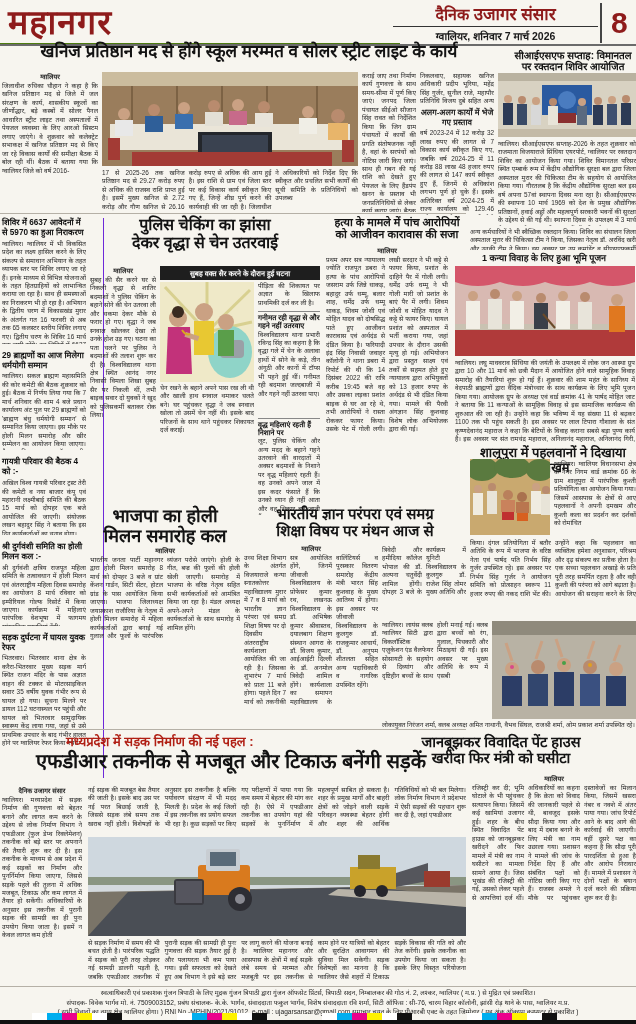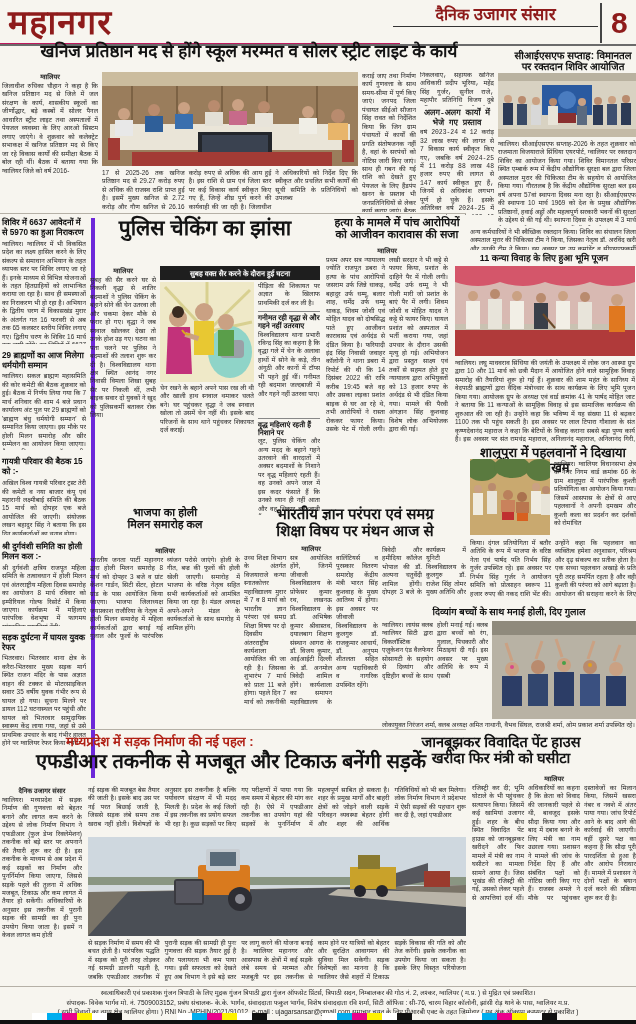--- a/index.html
+++ b/index.html
@@ -1,21 +1,21 @@
 <!DOCTYPE html>
 <html><head>
 <meta charset="utf-8">
 <style>
   html,body{margin:0;padding:0;}
   .page{position:relative;width:636px;height:1024px;background:#f7f5ef;overflow:hidden;
         font-family:"Liberation Sans","DejaVu Sans",sans-serif;color:#222;}
   .abs{position:absolute;}
   
   .masthead{font-size:34px;font-weight:700;color:#8e1b1b;letter-spacing:1px;line-height:1;}
-  .mast-wrap{border-bottom:2px solid #be185d;width:392px;padding:3px 0 4px 8px;}
+  .mast-wrap{border-bottom:2px solid #4d7c0f;width:392px;padding:3px 0 4px 8px;}
   .paper-block{width:205px;text-align:center;border-bottom:1px solid #333;padding-bottom:1px;}
   .paper-name{font-size:17px;font-weight:700;color:#8e1b1b;line-height:1.1;}
   .paper-prefix{font-size:16px;font-weight:700;color:#8e1b1b;}
   .dateline{font-size:10.5px;font-weight:700;color:#1a1a1a;padding-top:2px;text-align:center;width:205px;}
   .pageno{font-size:30px;font-weight:700;color:#8e1b1b;border-left:2px solid #444;padding:2px 0 2px 9px;line-height:1.2;}
   .header-rule{border-top:2px solid #6b6b6b;width:636px;}
   
   .h-top{font-size:17px;font-weight:700;color:#131313;text-align:center;line-height:1.15;}
   .byline{font-size:6.5px;font-weight:700;text-align:center;color:#222;margin-bottom:1px;}
   .body-t{font-size:6.4px;line-height:1.32;text-align:justify;color:#2b2b2b;overflow:hidden;}
@@ -43,20 +43,21 @@
 
   <div class="abs" style="left:0;top:0;width:636px;height:44px;">
     <div class="abs mast-wrap" style="left:0;top:2px;">
       <span class="masthead">महानगर</span>
     </div>
     <div class="abs" style="left:393px;top:3px;">
       <div class="paper-block">
         <span class="paper-prefix">दैनिक</span>
         <span class="paper-name">उजागर संसार</span>
       </div>
+      <div class="dateline">ग्वालियर, शनिवार 7 मार्च 2026</div>
     </div>
     <div class="abs pageno" style="left:600px;top:3px;">8</div>
   </div>
   <div class="abs header-rule" style="left:0;top:44px;"></div>
 
   <div class="abs h-top" style="left:2px;top:42px;width:494px;">खनिज प्रतिष्ठान मद से होंगे स्कूल मरम्मत व सोलर स्ट्रीट लाइट के कार्य</div>
   <div class="abs" style="left:2px;top:72px;width:96px;height:140px;">
     <div class="byline">ग्वालियर</div>
     <div class="body-t" style="height:132px;">जिलाधीश रुचिका चौहान ने कहा है कि खनिज प्रतिष्ठान मद से जिले में जल संरक्षण के कार्य, शासकीय स्कूलों का जीर्णोद्धार, बड़े कस्बों में सोलर पैनल आधारित स्ट्रीट लाइट तथा अस्पतालों में पेयजल व्यवस्था के लिए आरओ सिस्टम लगाए जाएंगे। वे शुक्रवार को कलेक्ट्रेट सभाकक्ष में खनिज प्रतिष्ठान मद से किए जा रहे विकास कार्यों की समीक्षा बैठक में बोल रही थीं। बैठक में बताया गया कि ग्वालियर जिले को वर्ष 2016-</div>
   </div>
@@ -97,21 +98,21 @@
           <rect x="6" y="66" width="12" height="22"></rect>
           <rect x="240" y="68" width="12" height="22"></rect>
           <rect x="30" y="80" width="200" height="14"></rect>
         </g>
     </svg>
   </div>
   <div class="abs body-t cols3" style="left:102px;top:169px;width:256px;height:44px;">
     <span>17 से 2025-26 तक खनिज प्रतिष्ठान मद से 29.27 करोड़ रुपए से अधिक की राजस्व राशि प्राप्त हुई है। इसमें मुख्य खनिज से 2.72 करोड़ और गौण खनिज से</span> <span>26.16 करोड़ रुपए से अधिक की आय हुई है। इस राशि से ग्राम एवं जिला स्तर पर कई विकास कार्य स्वीकृत किए गए हैं, जिन्हें शीघ्र पूर्ण करने की कार्यवाही की जा रही</span> <span>है। जिलाधीश ने अधिकारियों को निर्देश दिए कि स्वीकृत और प्रचलित सभी कार्यों की सूची समिति के प्रतिनिधियों को उपलब्ध</span>
   </div>
   <div class="abs body-t" style="left:362px;top:72px;width:54px;height:140px;">कराई जाए तथा निर्माण कार्य गुणवत्ता के साथ समय-सीमा में पूर्ण किए जाएं। जनपद जिला पंचायत सीईओ सौजान सिंह रावत को निर्देशित किया कि जिन ग्राम पंचायतों में कार्यों की प्रगति संतोषजनक नहीं है, वहां के सरपंचों को नोटिस जारी किए जाएं। साथ ही गबन की गई राशि को देखते हुए पेयजल के लिए हैंडपंप खनन के प्रस्ताव भी जनप्रतिनिधियों से लेकर कार्य कराए जाएं। बैठक में जिला पंचायत अध्यक्ष दुर्गेश जाटव, विधायक मोहन सिंह राठौर, डॉ. सतीश</div>
-  <div class="abs" style="left:420px;top:72px;width:74px;height:142px;font-family:Liberation Mono, monospace;">
+  <div class="abs" style="left:420px;top:72px;width:74px;height:142px;">
     <div class="body-t" style="height:34px;">निकलवाए, सहायक खनिज अधिकारी प्रदीप भूरिया, महेंद्र सिंह गुर्जर, सुनील राजे, महापौर प्रतिनिधि विजय दुबे सहित अन्य अधिकारी मौजूद रहे।</div>
     <div style="font-size:8px;font-weight:700;text-align:center;line-height:1.2;padding:2px 0;">अलग-अलग कार्यों में भेजे गए प्रस्ताव</div>
     <div class="body-t" style="height:86px;">वर्ष 2023-24 में 12 करोड़ 32 लाख रुपए की लागत से 7 विकास कार्य स्वीकृत किए गए, जबकि वर्ष 2024-25 में 11 करोड़ 88 लाख 48 हजार रुपए की लागत से 147 कार्य स्वीकृत हुए हैं, जिनमें से अधिकांश लगभग पूर्ण हो चुके हैं। इसके अतिरिक्त वर्ष 2024-25 में राज्य कार्यालय को 129.46 करोड़ रुपए के प्रस्ताव भी भेजे गए हैं।</div>
   </div>
 
   <div class="abs h-mid" style="left:504px;top:50px;width:138px;font-size:10px;">
     <div>सीआईएसएफ सप्ताह: विमानतल</div>
       <div>पर रक्तदान शिविर आयोजित</div>
   </div>
   <div class="abs" style="left:498px;top:73px;width:138px;height:64px;">
@@ -140,45 +141,46 @@
           <rect x="123" y="30" width="10" height="22" fill="#2c3a55"></rect>
       </g>
       <rect y="56" width="138" height="8" fill="#c4baa6"></rect>
     </svg>
   </div>
   <div class="abs body-t" style="left:498px;top:140px;width:138px;height:86px;">ग्वालियर। सीआईएसएफ सप्ताह-2026 के तहत शुक्रवार को राजमाता विजयाराजे सिंधिया एयरपोर्ट, ग्वालियर पर रक्तदान शिविर का आयोजन किया गया। शिविर विमानतल परिसर स्थित एम्बार्क रूम में केंद्रीय औद्योगिक सुरक्षा बल द्वारा जिला अस्पताल मुरार की चिकित्सा टीम के सहयोग से आयोजित किया गया। गौरतलब है कि केंद्रीय औद्योगिक सुरक्षा बल इस वर्ष अपना 57वां स्थापना दिवस मना रहा है। सीआईएसएफ की स्थापना 10 मार्च 1969 को देश के प्रमुख औद्योगिक प्रतिष्ठानों, हवाई अड्डों और महत्वपूर्ण सरकारी भवनों की सुरक्षा के उद्देश्य से की गई थी। स्थापना दिवस के उपलक्ष्य में 3 मार्च से 10 मार्च तक सभी इकाइयों में सीआईएसएफ सप्ताह विभिन्न सामाजिक और जनकल्याणकारी गतिविधियों के साथ मनाया जा रहा है। शुक्रवार को आयोजित रक्तदान शिविर में सीआईएसएफ के 18 कर्मियों सहित एयरपोर्ट के</div>
   <div class="abs body-t" style="left:470px;top:228px;width:166px;height:22px;">अन्य कर्मचारियों ने भी स्वैच्छिक रक्तदान किया। शिविर का संचालन जिला अस्पताल मुरार की चिकित्सा टीम ने किया, जिसका नेतृत्व डॉ. अरविंद खरी और उनकी टीम ने किया। इस अवसर पर उप कमांडेंट व सीएसएफकर्मी अरविंद शर्मा भी मौजूद रहे।</div>
 
   <div class="abs hairline-h" style="left:0;top:213px;width:466px;"></div>
 
-  <div class="abs" style="left:2px;top:218px;width:84px;height:560px;border-right:4px solid #6d28d9;padding-right:5px;">
+  <div class="abs" style="left:2px;top:218px;width:84px;height:560px;border-right:1px solid #6d28d9;padding-right:17px;">
     <div class="rail-item">
       <div class="rail-head">शिविर में 6637 आवेदनों में से 5970 का हुआ निराकरण</div>
       <div class="body-t" style="height:104px;">ग्वालियर। ग्वालियर में भी विकसित प्रदेश का लक्ष्य हासिल करने के लिए संकल्प से समाधान अभियान के तहत व्यापक स्तर पर शिविर लगाए जा रहे हैं। इनके माध्यम से विभिन्न योजनाओं के तहत हितग्राहियों को लाभान्वित कराया जा रहा है। साथ ही समस्याओं का निराकरण भी हो रहा है। अभियान के द्वितीय चरण में विकासखंड मुरार के अंतर्गत गत 16 फरवरी से अब तक 65 कलस्टर स्तरीय शिविर लगाए गए। द्वितीय चरण के शिविर 16 मार्च तक जारी रहेंगे। इन शिविरों में 6637 आवेदन प्राप्त हुए। इनमें से 5970 आवेदनों का निराकरण किया जा रहा है।</div>
     </div>
     <div class="rail-item">
       <div class="rail-head">29 ब्राह्मणों का आज मिलेगा धर्मयोगी सम्मान</div>
       <div class="body-t" style="height:78px;">ग्वालियर। सकल ब्राह्मण महासमिति की कोर कमेटी की बैठक शुक्रवार को हुई। बैठक में निर्णय लिया गया कि 7 मार्च शनिवार की शाम 4 बजे प्रधान कार्यालय अंट पुल पर 29 ब्राह्मणों को 'ब्राह्मण बंधु धर्मयोगी सम्मान' से सम्मानित किया जाएगा। इस मौके पर होली मिलन समारोह और खीर सम्मेलन का आयोजन किया जाएगा। बैठक की अध्यक्षता डॉ. जगवीर भारद्वाज ने की।</div>
     </div>
     <div class="rail-item">
-      <div class="rail-head">गायत्री परिवार की बैठक 15 को :-</div>
+      <div class="rail-head">गायत्री परिवार की बैठक 4 को :-</div>
       <div class="body-t" style="height:56px;">अखिल विश्व गायत्री परिवार ट्रस्ट तेरी की कमेटी व नया बाजार कंपू एवं महारानी लक्ष्मीबाई समिति की बैठक 15 मार्च को दोपहर एक बजे आयोजित की जाएगी। संयोजक लखन बहादुर सिंह ने बताया कि इस दिन कार्यकर्ताओं का चुनाव होगा।</div>
     </div>
     <div class="rail-item">
       <div class="rail-head">श्री दुर्गवंशी समिति का होली मिलन कल :-</div>
       <div class="body-t" style="height:62px;">श्री दुर्गवंशी क्षत्रिय राजपूत महिला समिति के तत्वावधान में होली मिलन एवं अंतरराष्ट्रीय महिला दिवस समारोह का आयोजन 8 मार्च रविवार को इम्पीरियल गोल्फ रिसोर्ट में किया जाएगा। कार्यक्रम में महिलाएं पारंपरिक वेशभूषा में फागमय सांस्कृतिक प्रस्तुतियां देंगी।</div>
     </div>
     <div class="rail-item">
       <div class="rail-head">सड़क दुर्घटना में घायल युवक रेफर</div>
       <div class="body-t" style="height:92px;">भितरवार। भितरवार थाना क्षेत्र के करैरा-भितरवार मुख्य सड़क मार्ग स्थित राजन मंदिर के पास अज्ञात वाहन की टक्कर से मोटरसाइकिल सवार 35 वर्षीय युवक गंभीर रूप से घायल हो गया। सूचना मिलने पर डायल 112 घटनास्थल पर पहुंची और घायल को भितरवार सामुदायिक स्वास्थ्य केंद्र लाया गया, जहां से उसे प्राथमिक उपचार के बाद गंभीर हालत होने पर ग्वालियर रेफर किया गया।</div>
     </div>
   </div>
 
-  <div class="abs h-mid" style="left:90px;top:216px;width:230px;font-size:21px;">
+  <div class="abs h-mid" style="left:90px;top:216px;width:230px;font-size:16px;">
     <div>पुलिस चेकिंग का झांसा</div>
+      <div>देकर वृद्धा से चेन उतरवाई</div>
   </div>
   <div class="abs" style="left:90px;top:266px;width:66px;height:238px;">
     <div class="byline">ग्वालियर</div>
     <div class="body-t" style="height:228px;">सुबह की सैर करने घर से निकली वृद्धा से शातिर बदमाशों ने पुलिस चेकिंग के बहाने सोने की चेन उतरवा ली और चकमा देकर मौके से फरार हो गए। वृद्धा ने जब स्नवाल खोलकर देखा तो उनके होश उड़ गए। घटना का पता चलने पर पुलिस ने बदमाशों की तलाश शुरू कर दी है। विश्वविद्यालय थाना क्षेत्र स्थित आनंद नगर निवासी विमला शिखा सुबह सैर पर निकली थीं, तभी बाइक सवार दो युवकों ने खुद को पुलिसकर्मी बताकर रोक लिया।</div>
   </div>
   <div class="abs" style="left:160px;top:266px;width:160px;height:238px;">
     <div class="strip">सुबह वक्त सैर करने के दौरान हुई घटना</div>
     <div style="display:flex;gap:4px;margin-top:2px;justify-content:flex-end;">
       <div style="width:94px;">
         <div>
@@ -217,21 +219,21 @@
 
   <div class="abs h-mid" style="left:324px;top:216px;width:146px;font-size:11px;">
     <div>हत्या के मामले में पांच आरोपियों</div>
       <div>को आजीवन कारावास की सजा</div>
   </div>
   <div class="abs" style="left:326px;top:246px;width:122px;height:258px;">
     <div class="byline">ग्वालियर</div>
     <div class="body-t cols2" style="height:248px;">प्रथम अपर सत्र न्यायालय ज्योति राजपूत डबरा ने हत्या के पांच आरोपियों जसराम उर्फ जिन्ने धाकड़, बहादुर उर्फ धम्मू, बलार शाह, धर्मेंद्र उर्फ धम्मू धाकड़, शिवम जोशी एवं मोहित यादव को दोषसिद्ध पाते हुए आजीवन कारावास एवं अर्थदंड से दंडित किया है। फरियादी इंद्र सिंह निवासी जवाहर कॉलोनी ने थाना डबरा में रिपोर्ट की थी कि 14 दिसंबर 2022 की रात्रि करीब 19:45 बजे वह और उसका लड़का प्रशांत बाइक से घर आ रहे थे, तभी आरोपियों ने रास्ता रोककर फायर किया। उसके पेट में गोली लगी। लखी सरदार ने भी कट्टे से फायर किया, प्रशांत के दाहिने पैर में गोली लगी। धर्मेंद्र उर्फ धम्मू ने भी गोली मारी जो प्रशांत के बाएं पैर में लगी। शिवम जोशी व मोहित यादव ने कट्टे से फायर किए। घायल प्रशांत को अस्पताल में भर्ती कराया गया, जहां उपचार के दौरान उसकी मृत्यु हो गई। अभियोजन द्वारा प्रस्तुत साक्ष्य एवं तर्कों से सहमत होते हुए न्यायालय द्वारा अभियुक्तों को 13 हजार रुपए के अर्थदंड से भी दंडित किया गया। मामले की पैरवी अंगज्ञान सिंह कुशवाह विशेष लोक अभियोजक द्वारा की गई।</div>
   </div>
 
-  <div class="abs h-mid" style="left:452px;top:253px;width:184px;font-size:9px;white-space:nowrap;">11 कन्या विवाह के लिए हुआ भूमि पूजन</div>
+  <div class="abs h-mid" style="left:452px;top:253px;width:184px;font-size:9px;white-space:nowrap;">1 कन्या विवाह के लिए हुआ भूमि पूजन</div>
   <div class="abs" style="left:455px;top:266px;width:180px;height:90px;">
     <svg class="photo" width="180" height="90" viewBox="0 0 180 90">
       <rect width="180" height="90" fill="#d8b9b2"></rect>
       <g fill="#d4566a">
           <path d="M0 0 h180 v16 q-22 8 -45 0 q-22 8 -45 0 q-22 8 -45 0 q-22 8 -45 0 Z"></path>
         </g>
       <rect y="62" width="180" height="28" fill="#b03a3a"></rect>
       <rect y="58" width="180" height="6" fill="#c9c2b2"></rect>
       <g>
         <circle cx="18" cy="30" r="5" fill="#caa183"></circle>
@@ -287,30 +289,29 @@
   <div class="abs h-mid" style="left:244px;top:506px;width:222px;font-size:15px;">
     <div>भारतीय ज्ञान परंपरा एवं समग्र</div>
       <div>शिक्षा विषय पर मंथन आज से</div>
   </div>
   <div class="abs" style="left:244px;top:544px;width:134px;height:184px;">
     <div class="byline">ग्वालियर</div>
     <div class="body-t cols3" style="height:176px;">उच्च शिक्षा विभाग के अंतर्गत विजयाराजे कन्या स्नातकोत्तर महाविद्यालय मुरार में 7 व 8 मार्च को भारतीय ज्ञान परंपरा एवं समग्र शिक्षा विषय पर दो दिवसीय अंतरराष्ट्रीय कार्यशाला आयोजित की जा रही है। जिसका शुभारंभ 7 मार्च को प्रातः 11 बजे होगा। पहले दिन 7 मार्च को तकनीकी सत्र आयोजित होंगे, जिनमें जीवाजी विश्वविद्यालय के प्रोफेसर कुमार रथ, लखनऊ विश्वविद्यालय के डॉ. अभिषेक कुमार श्रीवास्तव, दयालबाग शिक्षण संस्थान आगरा के डॉ. विजय कुमार, आईआईटी दिल्ली के डॉ. अनमोल त्रिवेदी शामिल होंगे। कार्यशाला का समापन महाविद्यालय के वालिंटियर्स व पुरस्कार वितरण समारोह केंद्रीय मंत्री भारत सिंह कुशवाह के मुख्य आतिथ्य में होगा। इस अवसर पर जीवाजी विश्वविद्यालय के कुलगुरु डॉ. राजकुमार आचार्य, डॉ. अनुपम शीतलता सहित अन्य पदाधिकारी व नागरिक उपस्थित रहेंगे।</div>
   </div>
   <div class="abs body-t cols2" style="left:382px;top:546px;width:84px;height:58px;">त्रिवेदी और हमीदिया कॉलेज भोपाल की डॉ. अल्पना चतुर्वेदी शामिल होंगी। दोपहर 3 बजे के कार्यक्रम में यूनिटी विश्वविद्यालय के कुलगुरु डॉ. राजेश सिंह तोमर मुख्य अतिथि और महाराजा छत्रसाल विश्वविद्यालय छतरपुर के कुलगुरु डॉ. शुभम कुशवाह विशिष्ट अतिथि होंगे।</div>
 
-  <div class="abs h-mid" style="left:90px;top:506px;width:150px;font-size:11px;">
+  <div class="abs h-mid" style="left:90px;top:506px;width:150px;font-size:18px;">
     <div>भाजपा का होली</div>
       <div>मिलन समारोह कल</div>
   </div>
   <div class="abs" style="left:90px;top:546px;width:150px;height:182px;">
     <div class="byline">ग्वालियर</div>
     <div class="body-t cols2" style="height:174px;">भारतीय जनता पार्टी महानगर द्वारा होली मिलन समारोह 8 मार्च को दोपहर 3 बजे व ग्रांट केंशन गार्डन, सिटी सेंटर, होटल ग्रांड के पास आयोजित किया जाएगा। भाजपा जिलाध्यक्ष जयप्रकाश राजौरिया के नेतृत्व में होली मिलन समारोह में महिला कार्यकर्ताओं द्वारा बनाई गई गुलाल और फूलों के पारंपरिक व्यंजन परोसे जाएंगे। होली के गीत, बज्र की फूलों की होली खेली जाएगी। समारोह में भाजपा के वरिष्ठ नेतृत्व सहित सभी कार्यकर्ताओं को आमंत्रित किया जा रहा है। मंडल अध्यक्ष अपने-अपने मंडल के कार्यकर्ताओं के साथ समारोह में शामिल होंगे।</div>
   </div>
 
-  <div class="abs h-mid" style="left:382px;top:607px;width:254px;font-size:9.5px;">दिव्यांग बच्चों के साथ मनाई होली, दिए गुलाल</div>
   <div class="abs body-t cols2" style="left:382px;top:621px;width:106px;height:98px;">ग्वालियर। लायंस क्लब ग्वालियर सिटी द्वारा विकलॉस्टिक एजुकेशन एंड वैलफेयर सोसायटी के सहयोग से दिव्यांग और दृष्टिहीन बच्चों के साथ होली मनाई गई। क्लब द्वारा बच्चों को रंग, गुलाल, पिचकारी और मिठाइयां दी गईं। इस अवसर पर मुख्य अतिथि के रूप में एसबी</div>
   <div class="abs" style="left:492px;top:621px;width:144px;height:98px;">
     <svg class="photo" width="144" height="98" viewBox="0 0 144 98">
       <rect width="144" height="98" fill="#b8b2a4"></rect>
       <rect width="144" height="14" fill="#8f8a7c"></rect>
       <g stroke="#caa183" stroke-width="3">
           <line x1="20" y1="40" x2="14" y2="22"></line>
           <line x1="44" y1="38" x2="50" y2="20"></line>
           <line x1="70" y1="36" x2="64" y2="18"></line>
           <line x1="96" y1="38" x2="102" y2="20"></line>

